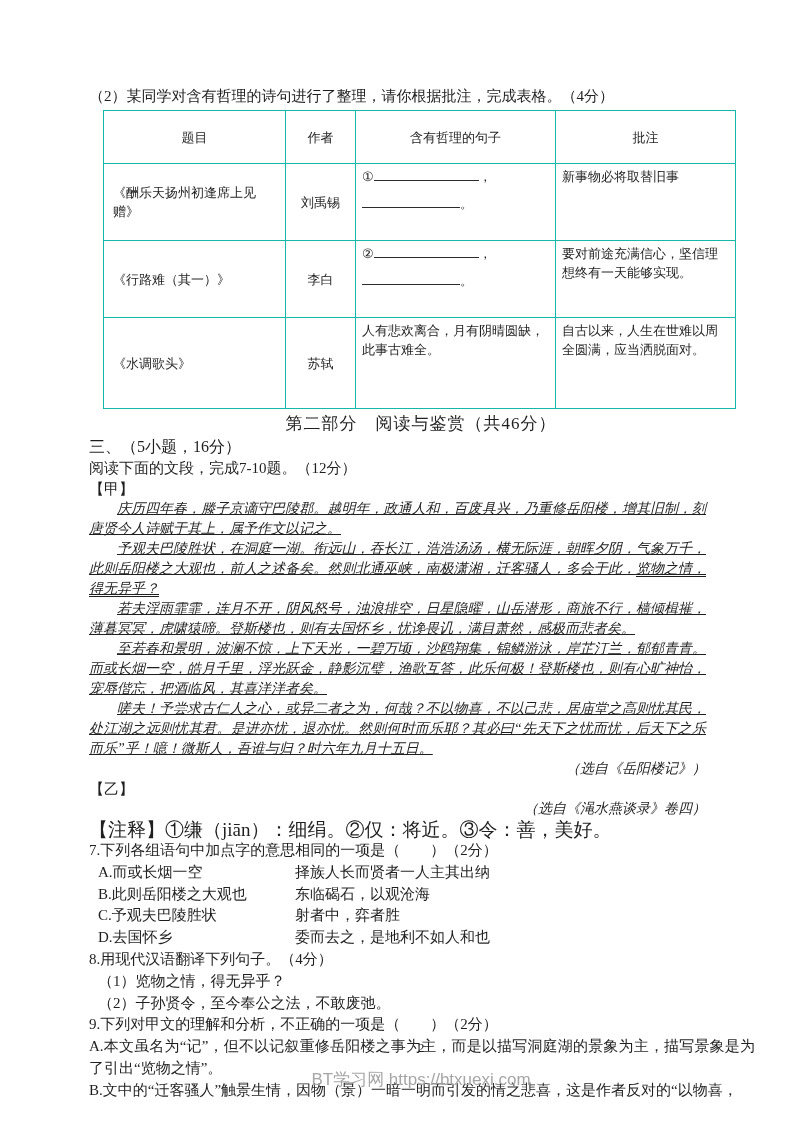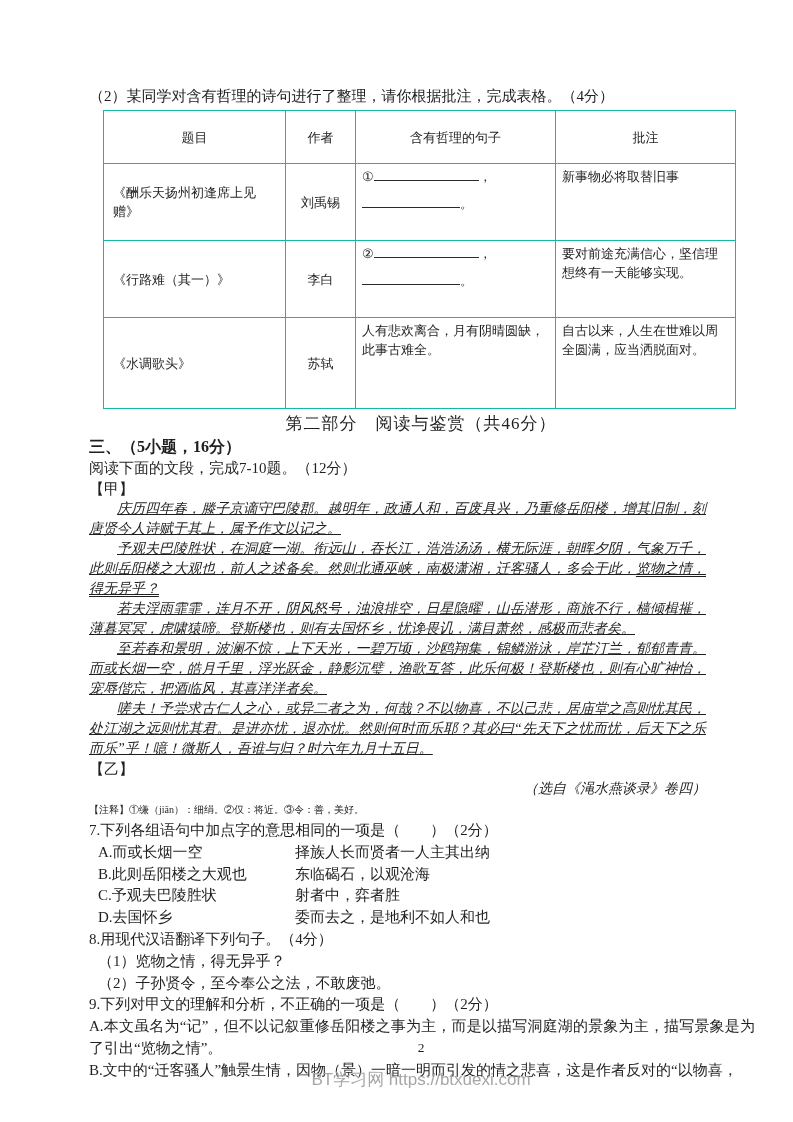--- a/index.html
+++ b/index.html
@@ -17,29 +17,29 @@
   .poem-table th { font-weight:normal; text-align:center; height:20px; }
   .poem-table td.c-title { height:44px; padding-left:9px; }
   .poem-table td.c-author { text-align:center; }
   .poem-table td.c-sent, .poem-table td.c-note { vertical-align:top; padding-top:3px; }
   .row3 td.c-title { height:58px; }
   .blank { display:inline-block; width:105px; height:13px; border-bottom:1px solid #2b2b2b; }
   .blank.short { width:98px; }
   .blank-line2 { margin-top:8px; }
 
   .part-heading { font-size:17px; font-weight:normal; text-align:center; margin:4px 0 1px 0; line-height:22px; letter-spacing:1px; width:664px; }
-  .sub-heading { font-size:16px; font-weight:bold; line-height:22px; margin:0; }
+  .sub-heading { font-size:16px; font-weight:normal; line-height:22px; margin:0; }
   .instruction { font-size:15px; line-height:21px; }
   .passage-label { font-size:15px; line-height:20px; }
 
   .passage { font-style:italic; font-size:14px; line-height:20px; margin:0; width:617px;
              text-align:justify; text-indent:2em;text-decoration:underline; }
   .passage .ul { text-decoration:underline; text-underline-offset:3px; }
   .source { font-style:italic; font-size:14px; line-height:20px; width:617px; text-align:right; }
-  .notes { font-size:10px; line-height:21px; }
+  .notes { font-size:19px; line-height:21px; }
 
   .qblock { font-size:15px; line-height:21.8px; }
   .opt-row { padding-left:9px; }
   .opt-left { display:inline-block; width:197px; }
   .q8-item { padding-left:9px; }
   .q9-opt { width:666px; text-align:justify; }
   .q9-opt.nowrap { white-space:nowrap; overflow:hidden; }
 
   .pagenum { position:absolute; top:1040px; left:89px; width:664px; text-align:center; font-size:13.5px; }
   .footer  { position:absolute; top:1068px; left:89px; width:664px; text-align:center;
@@ -98,20 +98,21 @@
   <div class="part-heading">第二部分　阅读与鉴赏（共46分）</div>
   <div class="sub-heading">三、（5小题，16分）</div>
   <div class="instruction">阅读下面的文段，完成7-10题。（12分）</div>
 
   <div class="passage-label">【甲】</div>
   <p class="passage">庆历四年春，滕子京谪守巴陵郡。越明年，政通人和，百废具兴，乃重修岳阳楼，增其旧制，刻唐贤今人诗赋于其上，属予作文以记之。</p>
   <p class="passage"><span>予观夫巴陵胜状，在洞庭一湖。衔远山，吞长江，浩浩汤汤，横无际涯，朝晖夕阴，气象万千，此则岳阳楼之大观也，前人之述备矣。然则北通巫峡，南极潇湘，迁客骚人，多会于此，</span><span class="ul">览物之情，得无异乎？</span></p>
   <p class="passage">若夫淫雨霏霏，连月不开，阴风怒号，浊浪排空，日星隐曜，山岳潜形，商旅不行，樯倾楫摧，薄暮冥冥，虎啸猿啼。登斯楼也，则有去国怀乡，忧谗畏讥，满目萧然，感极而悲者矣。</p>
   <p class="passage">至若春和景明，波澜不惊，上下天光，一碧万顷，沙鸥翔集，锦鳞游泳，岸芷汀兰，郁郁青青。而或长烟一空，皓月千里，浮光跃金，静影沉璧，渔歌互答，此乐何极！登斯楼也，则有心旷神怡，宠辱偕忘，把酒临风，其喜洋洋者矣。</p>
   <p class="passage">嗟夫！予尝求古仁人之心，或异二者之为，何哉？不以物喜，不以己悲，居庙堂之高则忧其民，处江湖之远则忧其君。是进亦忧，退亦忧。然则何时而乐耶？其必曰“先天下之忧而忧，后天下之乐而乐”乎！噫！微斯人，吾谁与归？时六年九月十五日。</p>
+  <div class="source">（选自《岳阳楼记》）</div>
 
   <div class="passage-label">【乙】</div>
   <div class="source">（选自《渑水燕谈录》卷四）</div>
   <div class="notes">【注释】①缣（jiān）：细绢。②仅：将近。③令：善，美好。</div>
 
   <div class="qblock">
     <div class="qstem">7.下列各组语句中加点字的意思相同的一项是（　　）（2分）</div>
     <div class="opt-row"><span class="opt-left">A.而或长烟一空</span><span>择族人长而贤者一人主其出纳</span></div>
     <div class="opt-row"><span class="opt-left">B.此则岳阳楼之大观也</span><span>东临碣石，以观沧海</span></div>
     <div class="opt-row"><span class="opt-left">C.予观夫巴陵胜状</span><span>射者中，弈者胜</span></div>

